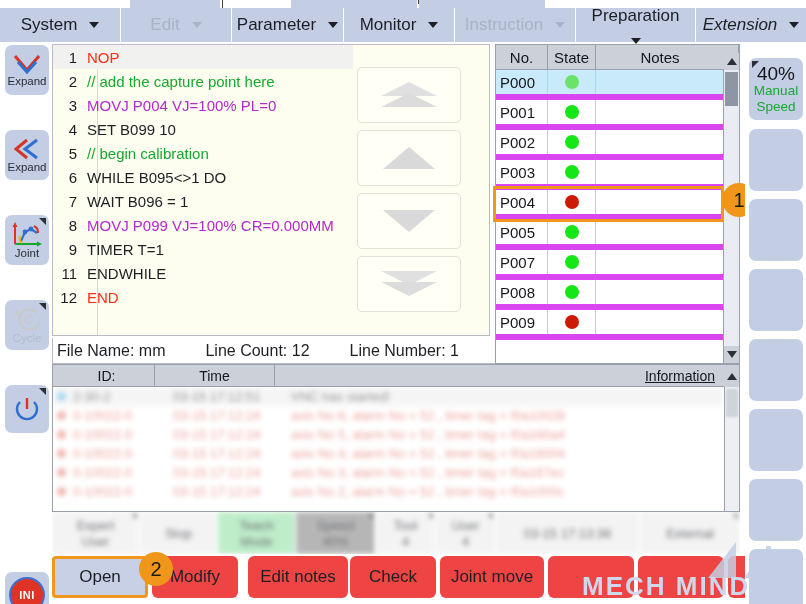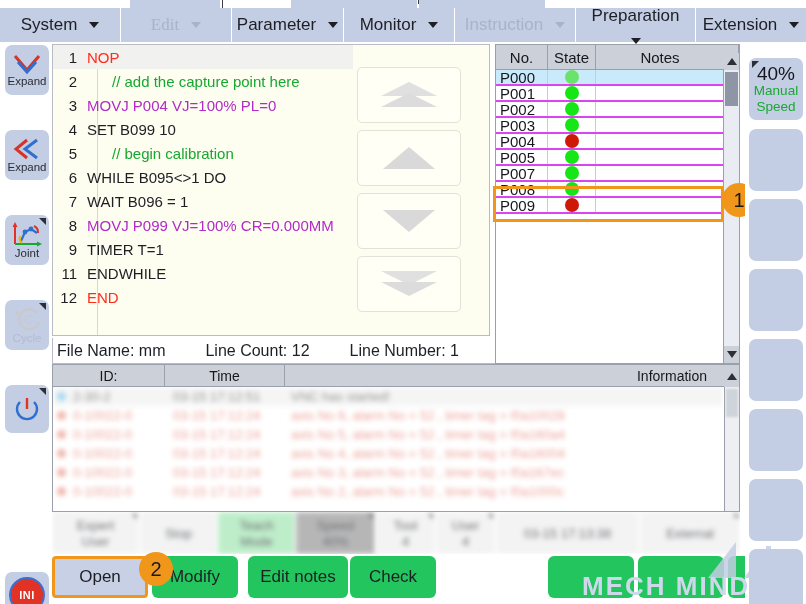--- a/index.html
+++ b/index.html
@@ -59,21 +59,21 @@
   .editor{
     position:absolute;left:52px;top:44px;width:438px;height:292px;
     background:#fdfdf0;border:1px solid #b9bcc4;box-sizing:border-box;overflow:hidden;
   }
   .code{position:absolute;left:0;top:0;width:300px;}
   .code-row{display:flex;height:24px;align-items:center;font-size:15px;}
   .code-row.first{background:#f1f1ef;}
   .ln{width:34px;text-align:right;padding-right:10px;color:#1d1f24;box-sizing:border-box;font-size:15px;}
   .src{white-space:pre;}
   .c-red{color:#ff2d1a;}
-  .c-green{color:#17a830;margin-left:25px;}
+  .c-green{color:#17a830;}
   .c-purple{color:#b12bc9;}
   .c-black{color:#1d1f24;}
   .code-divider{position:absolute;left:44px;top:0;width:1px;height:292px;background:#d9d9cf;}
 
   
   .navbtn{
     position:absolute;left:304px;width:104px;height:56px;
     background:#fffff6;border:1px solid #e2e2d6;border-radius:5px;
     display:flex;align-items:center;justify-content:center;box-sizing:border-box;
   }
@@ -103,21 +103,21 @@
           background:#ffffff;border:1px solid #9aa0ab;box-sizing:border-box;}
   .pt-head{display:flex;height:25px;background:#ccd0d8;border-bottom:1px solid #9aa0ab;box-sizing:border-box;}
   .pt-head div{
     display:flex;align-items:center;justify-content:center;font-size:15px;color:#15171c;
     border-right:1px solid #9aa0ab;box-sizing:border-box;
   }
   .c-no{width:52px;}
   .c-st{width:48px;}
   .c-nt{width:128px;border-right:none !important;}
   .c-sb{width:15px;}
-  .pt-row{display:flex;height:16px;box-sizing:border-box;border-bottom:2px solid #d946ef;}
+  .pt-row{display:flex;height:30px;box-sizing:border-box;border-bottom:6px solid #d946ef;}
   .pt-row>div{display:flex;align-items:center;border-right:1px solid #c9ccd2;box-sizing:border-box;font-size:15px;color:#15171c;}
   .pt-row .c-no{padding-left:4px;}
   .pt-row .c-st{justify-content:center;}
   .pt-row .c-nt{border-right:none;}
   .pt-row.sel>div{background:#c9eafb;}
   .dot{width:14px;height:14px;border-radius:50%;}
   .dot.green{background:#16e616;}
   .dot.green.soft{background:#6be36b;}
   .dot.red{background:#cc1a06;}
   .pt-scroll{position:absolute;right:0;top:25px;width:16px;bottom:0;background:#e9ecf2;border-left:1px solid #9aa0ab;box-sizing:border-box;}
@@ -133,23 +133,23 @@
   .badge{
     position:absolute;width:34px;height:34px;border-radius:50%;background:#f0971b;
     display:flex;align-items:center;justify-content:center;color:#18191c;font-size:20px;
   }
 
   
   .logpanel{position:absolute;left:52px;top:364px;width:688px;height:148px;background:#ffffff;
             border:1px solid #9aa0ab;box-sizing:border-box;}
   .log-head{display:flex;height:22px;background:#ccd0d8;border-bottom:1px solid #9aa0ab;box-sizing:border-box;}
   .log-head div{display:flex;align-items:center;justify-content:center;font-size:14px;color:#15171c;border-right:1px solid #9aa0ab;box-sizing:border-box;}
-  .l-id{width:112px;}
+  .l-id{width:96px;margin-left:6px;}
   .l-time{width:120px;}
-  .l-info{flex:1;justify-content:flex-end !important;padding-right:32px;border-right:none !important;}
+  .l-info{flex:1;justify-content:flex-end !important;padding-right:24px;border-right:none !important;text-decoration:underline;}
   .log-body{position:absolute;left:0;top:22px;right:16px;bottom:0;background:#ffffff;overflow:hidden;}
   .log-row{display:flex;align-items:center;height:19px;font-size:13px;filter:blur(2.6px);opacity:.62;}
   .log-row.first{background:#efefef;}
   .log-row .ld{width:16px;display:flex;justify-content:center;}
   .log-row .ld i{width:9px;height:9px;border-radius:50%;display:block;}
   .log-row .lid{width:100px;padding-left:4px;}
   .log-row .lt{width:118px;}
   .log-row .li{flex:1;}
   .log-row.blue{color:#555;}
   .log-row.red{color:#e06a5c;}
@@ -164,21 +164,21 @@
     display:flex;flex-direction:column;align-items:center;justify-content:center;gap:1px;
     font-size:13px;color:#3a3d44;box-sizing:border-box;filter:blur(2.4px);opacity:.72;
   }
   .ss-cell.green{background:#a6e7b6;}
   .ss-cell.gray{background:#9b9b9b;}
   .ss-corner{position:absolute;right:2px;top:2px;width:0;height:0;border-left:5px solid transparent;border-top:5px solid #2c2f36;}
 
   
   .botbar{position:absolute;left:52px;top:556px;width:688px;height:44px;}
   .bbtn{
-    position:absolute;top:0;height:42px;background:#22c55e;border-radius:6px;
+    position:absolute;top:0;height:42px;background:#ef4444;border-radius:6px;
     display:flex;align-items:center;justify-content:center;font-size:17px;color:#1d1f24;
     box-sizing:border-box;user-select:none;
   }
   .bbtn.outlined{background:#c7d0e4;border:3px solid #f0971b;border-radius:4px;}
 
   
   .rrail{position:absolute;left:745px;top:56px;width:61px;height:562px;background:#ffffff;}
   .rbtn{position:absolute;left:4px;width:54px;background:#c3cde3;border-radius:7px;box-sizing:border-box;}
   .speedbtn{
     height:62px;display:flex;flex-direction:column;align-items:center;justify-content:center;gap:0px;
@@ -209,41 +209,41 @@
     <div class="seg" style="left:417px;width:2px;"></div>
     <div class="dk" style="left:418px;height:4px;"></div>
     <div class="seg" style="left:545px;width:261px;"></div>
   </div>
 
   <div class="menubar">
     <div class="menu-item" style="left:0;width:120px;">
       <span>System</span>
       <span class="caret"></span>
     </div>
-    <div class="menu-item disabled" style="left:121px;width:110px;font-family:Liberation Serif, serif;">
+    <div class="menu-item disabled" style="left:121px;width:110px;">
       <span>Edit</span>
       <span class="caret"></span>
     </div>
     <div class="menu-item" style="left:232px;width:111px;">
       <span>Parameter</span>
       <span class="caret"></span>
     </div>
     <div class="menu-item" style="left:344px;width:110px;">
       <span>Monitor</span>
       <span class="caret"></span>
     </div>
     <div class="menu-item disabled" style="left:455px;width:120px;">
       <span>Instruction</span>
       <span class="caret"></span>
     </div>
     <div class="menu-item" style="left:576px;width:119px;flex-direction:column;">
       <span>Preparation</span>
       <span class="caret"></span>
     </div>
-    <div class="menu-item" style="left:696px;width:110px;">
+    <div class="menu-item" style="left:696px;width:110px;font-style:italic;">
       <span>Extension</span>
       <span class="caret"></span>
     </div>
   </div>
 
   <div class="rail">
     <div class="rail-btn" style="top:3px;">
       <svg width="30" height="22" viewBox="0 0 30 22">
         <polyline points="3,3 15,17 27,3" fill="none" stroke="#d4342a" stroke-width="3"></polyline>
         <polyline points="6,9 15,19 24,9" fill="none" stroke="#2f6fd0" stroke-width="3"></polyline>
@@ -557,20 +557,23 @@
     </div>
     <div class="bbtn" style="left:100px;width:86px;">
       <span>Modify</span>
     </div>
     <div class="bbtn" style="left:190px;width:100px;margin-left:6px;">
       <span>Edit notes</span>
     </div>
     <div class="bbtn" style="left:298px;width:86px;">
       <span>Check</span>
     </div>
+    <div class="bbtn" style="left:388px;width:104px;">
+      <span>Joint move</span>
+    </div>
     <div class="bbtn" style="left:496px;width:86px;">
       <span></span>
     </div>
     <div class="bbtn" style="left:586px;width:86px;">
       <span></span>
     </div>
     <div class="bbtn" style="left:676px;width:86px;">
       <span>Quit</span>
     </div>
   </div>

